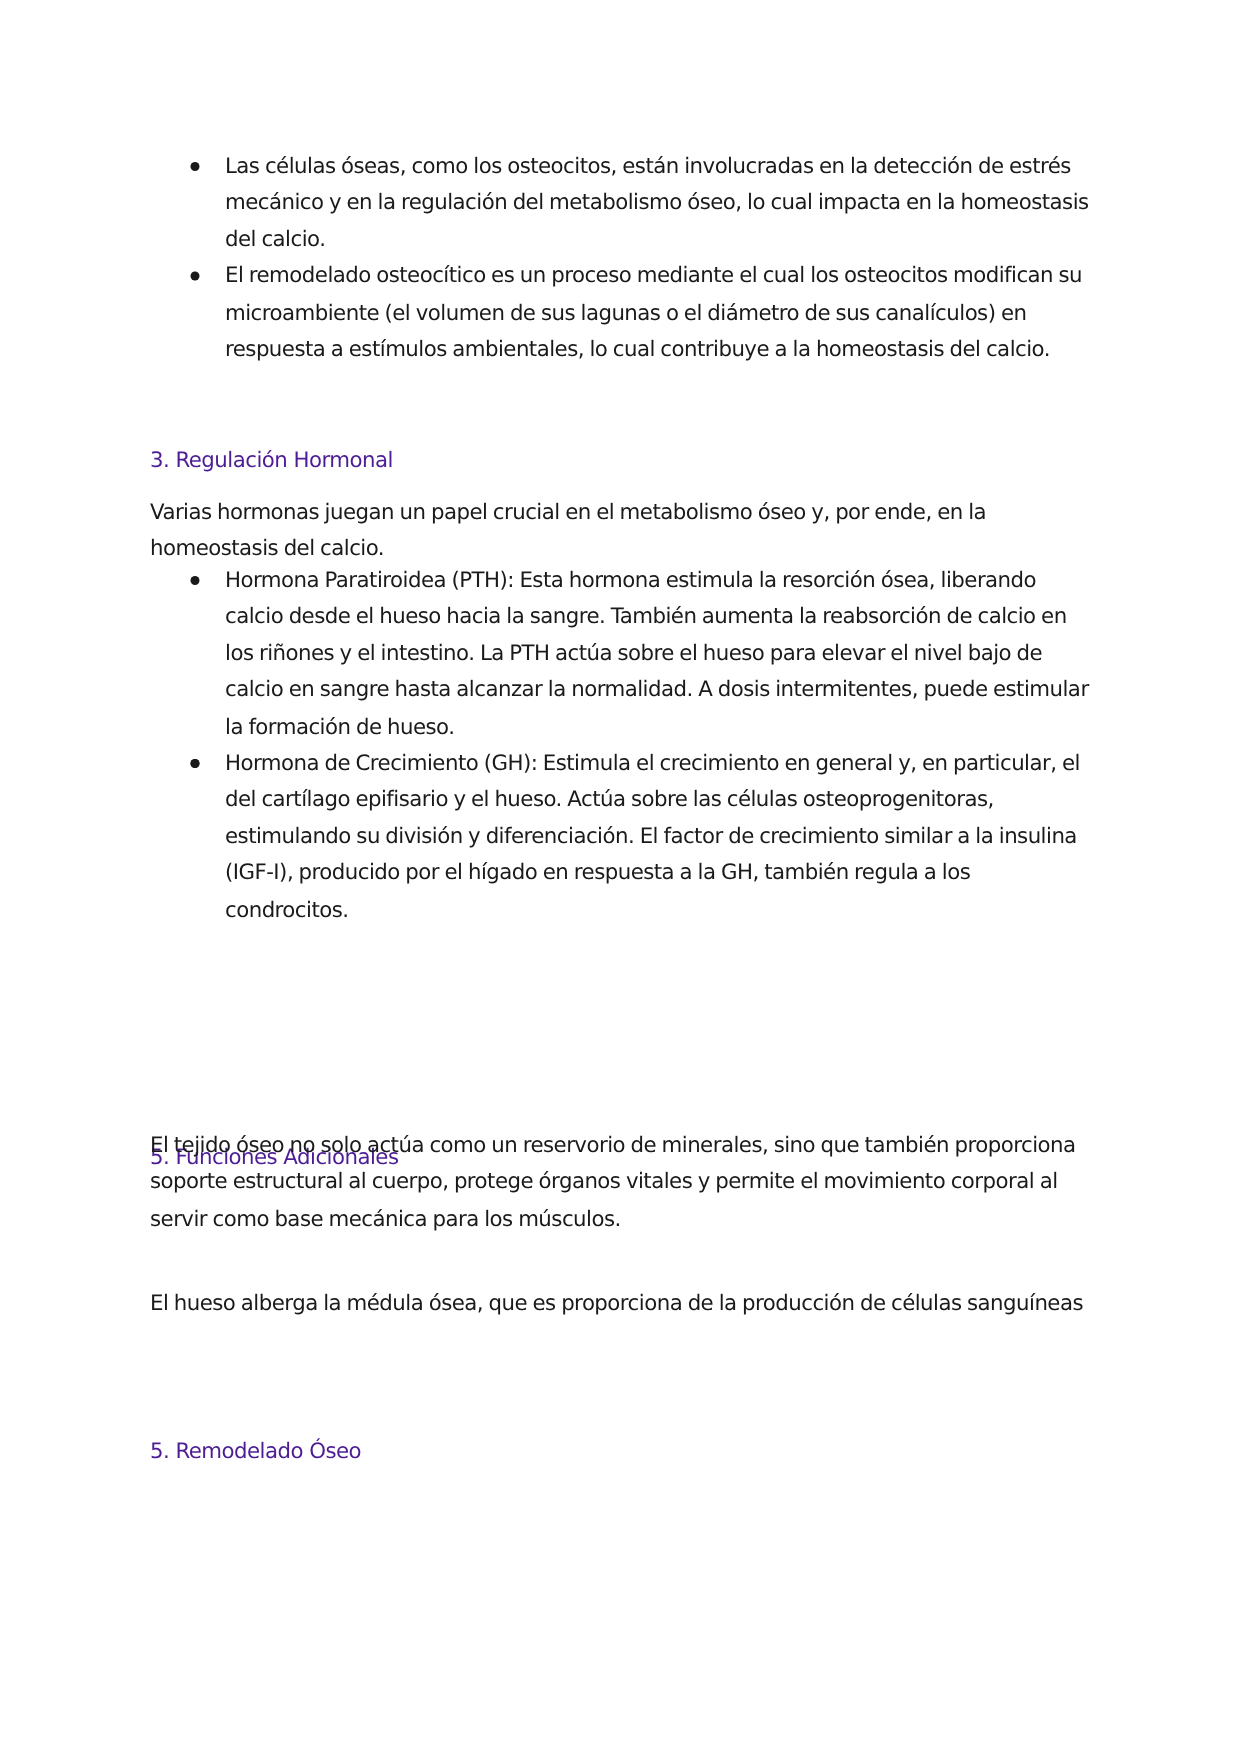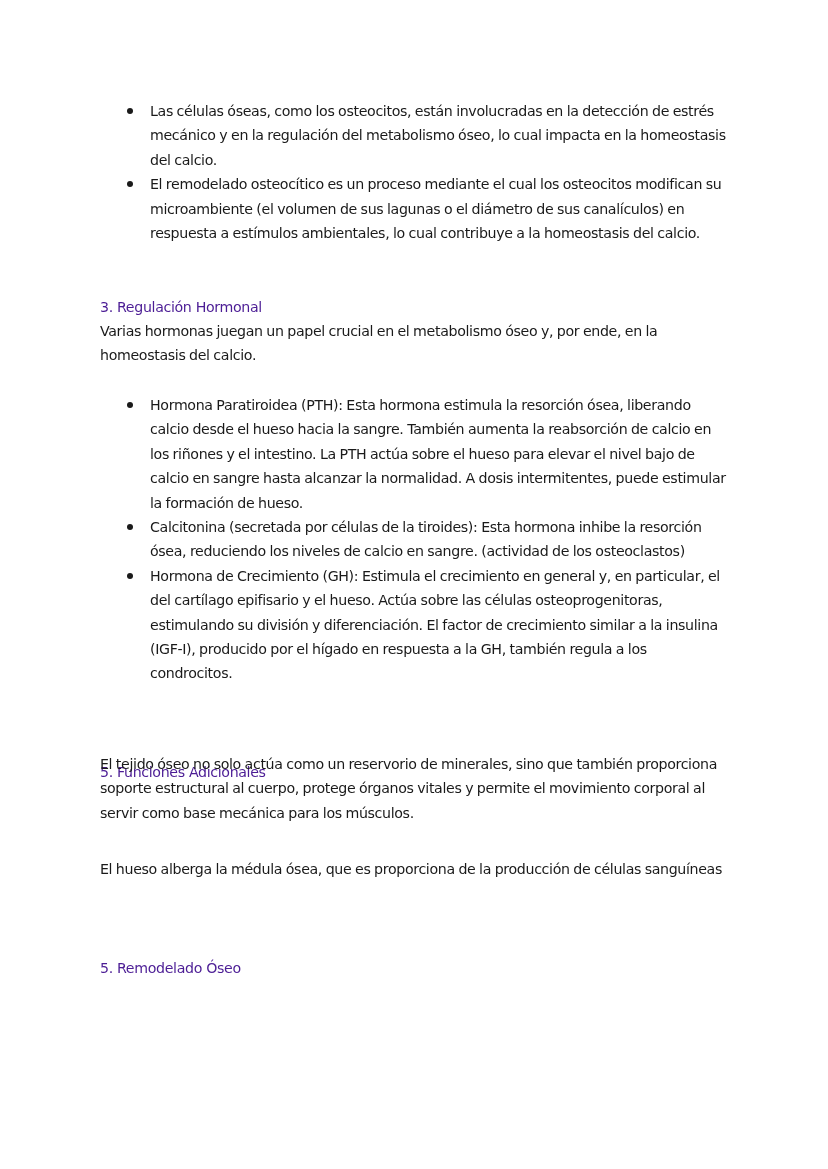--- a/index.html
+++ b/index.html
@@ -73,30 +73,29 @@
       <span class="bullet"></span>
       <span>Las células óseas, como los osteocitos, están involucradas en la detección de estrés mecánico y en la regulación del metabolismo óseo, lo cual impacta en la homeostasis del calcio.</span>
     </li>
     <li>
       <span class="bullet"></span>
       <span>El remodelado osteocítico es un proceso mediante el cual los osteocitos modifican su microambiente (el volumen de sus lagunas o el diámetro de sus canalículos) en respuesta a estímulos ambientales, lo cual contribuye a la homeostasis del calcio.</span>
     </li>
   </ul>
 
   <div class="heading" style="top:295px;">3. Regulación Hormonal</div>
-  <p class="para text" style="top:319px;">Varias hormonas juegan un papel crucial en el metabolismo óseo y, por ende, en la homeostasis del calcio.</p>
+  <p class="para text" style="top:330px;">Varias hormonas juegan un papel crucial en el metabolismo óseo y, por ende, en la homeostasis del calcio.</p>
 
-  <ul class="bullets text" style="left:100px; top:393px;">
+  <ul class="bullets text" style="left:100px; top:375px;">
     <li>
       <span class="bullet"></span>
       <span>Hormona Paratiroidea (PTH): Esta hormona estimula la resorción ósea, liberando calcio desde el hueso hacia la sangre. También aumenta la reabsorción de calcio en los riñones y el intestino. La PTH actúa sobre el hueso para elevar el nivel bajo de calcio en sangre hasta alcanzar la normalidad. A dosis intermitentes, puede estimular la formación de hueso.</span>
     </li>
     <li>
       <span class="bullet"></span>
-      <span>Calcitonina (secretada por células de la tiroides): Esta hormona inhibe la resorción ósea, reduciendo los niveles de calcio en sangre. (actividad de los osteoclastos)</span>
     </li>
     <li>
       <span class="bullet"></span>
       <span>Hormona de Crecimiento (GH): Estimula el crecimiento en general y, en particular, el del cartílago epifisario y el hueso. Actúa sobre las células osteoprogenitoras, estimulando su división y diferenciación. El factor de crecimiento similar a la insulina (IGF-I), producido por el hígado en respuesta a la GH, también regula a los condrocitos.</span>
     </li>
   </ul>
 
   <div class="heading" style="top:760px;">5. Funciones Adicionales</div>
   <p class="para text" style="top:752px;">El tejido óseo no solo actúa como un reservorio de minerales, sino que también proporciona soporte estructural al cuerpo, protege órganos vitales y permite el movimiento corporal al servir como base mecánica para los músculos.</p>
   <p class="para text" style="top:857px;">El hueso alberga la médula ósea, que es proporciona de la producción de células sanguíneas</p>

